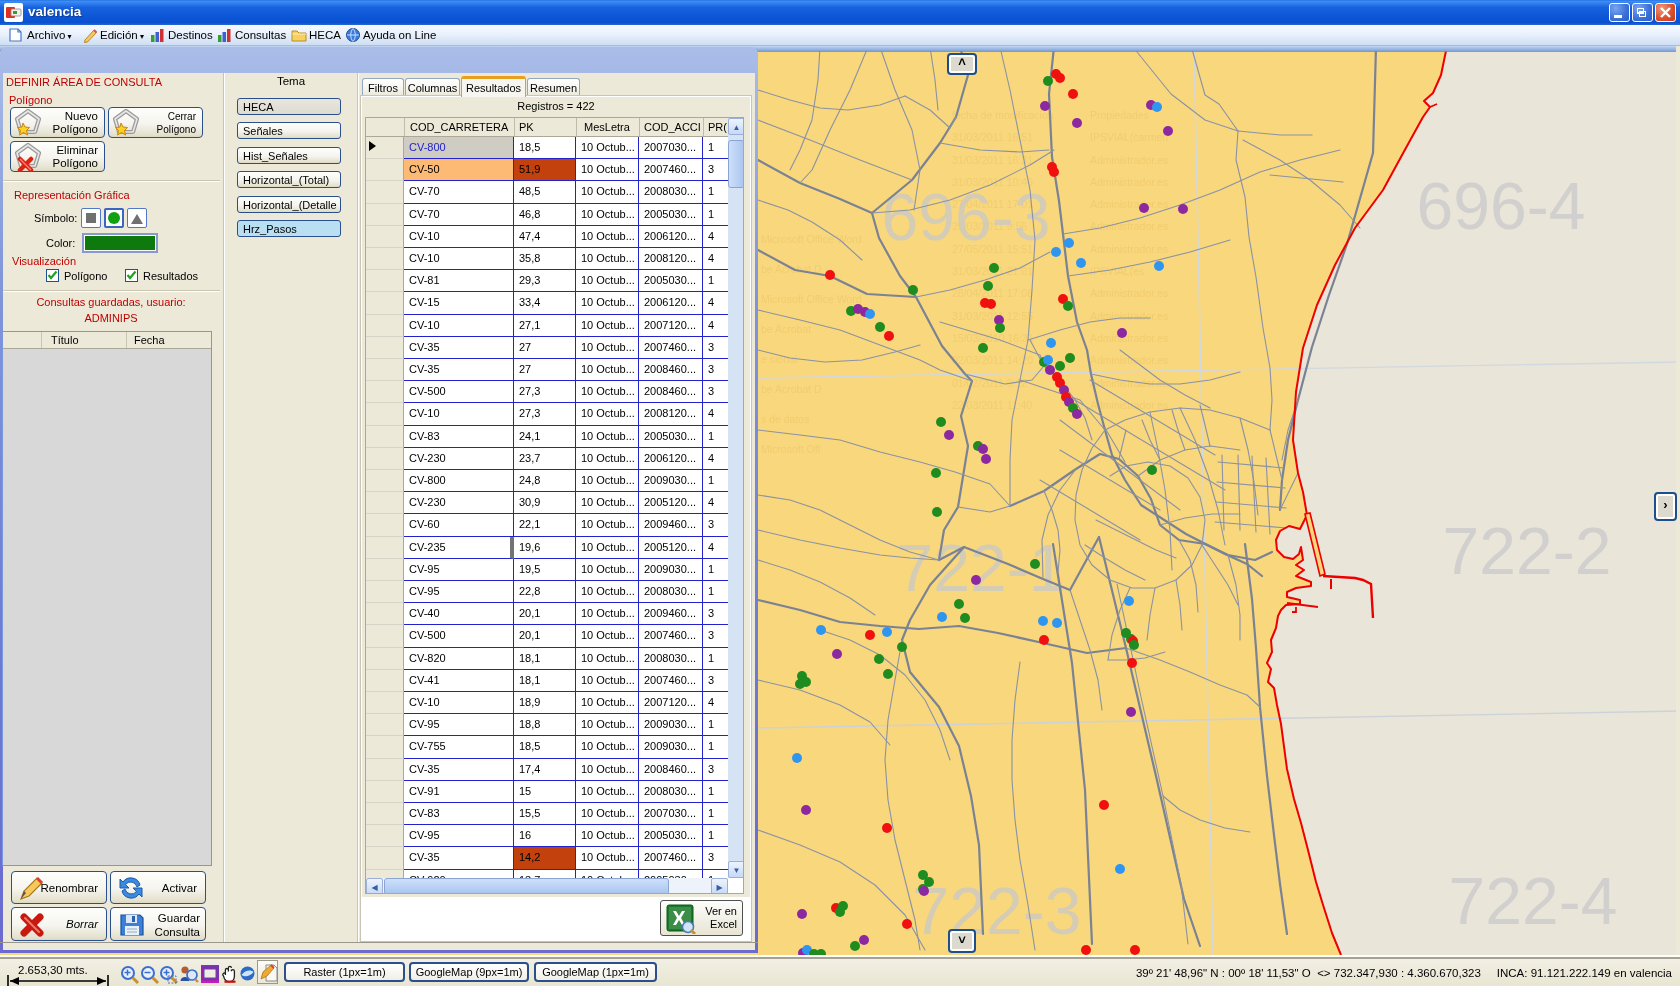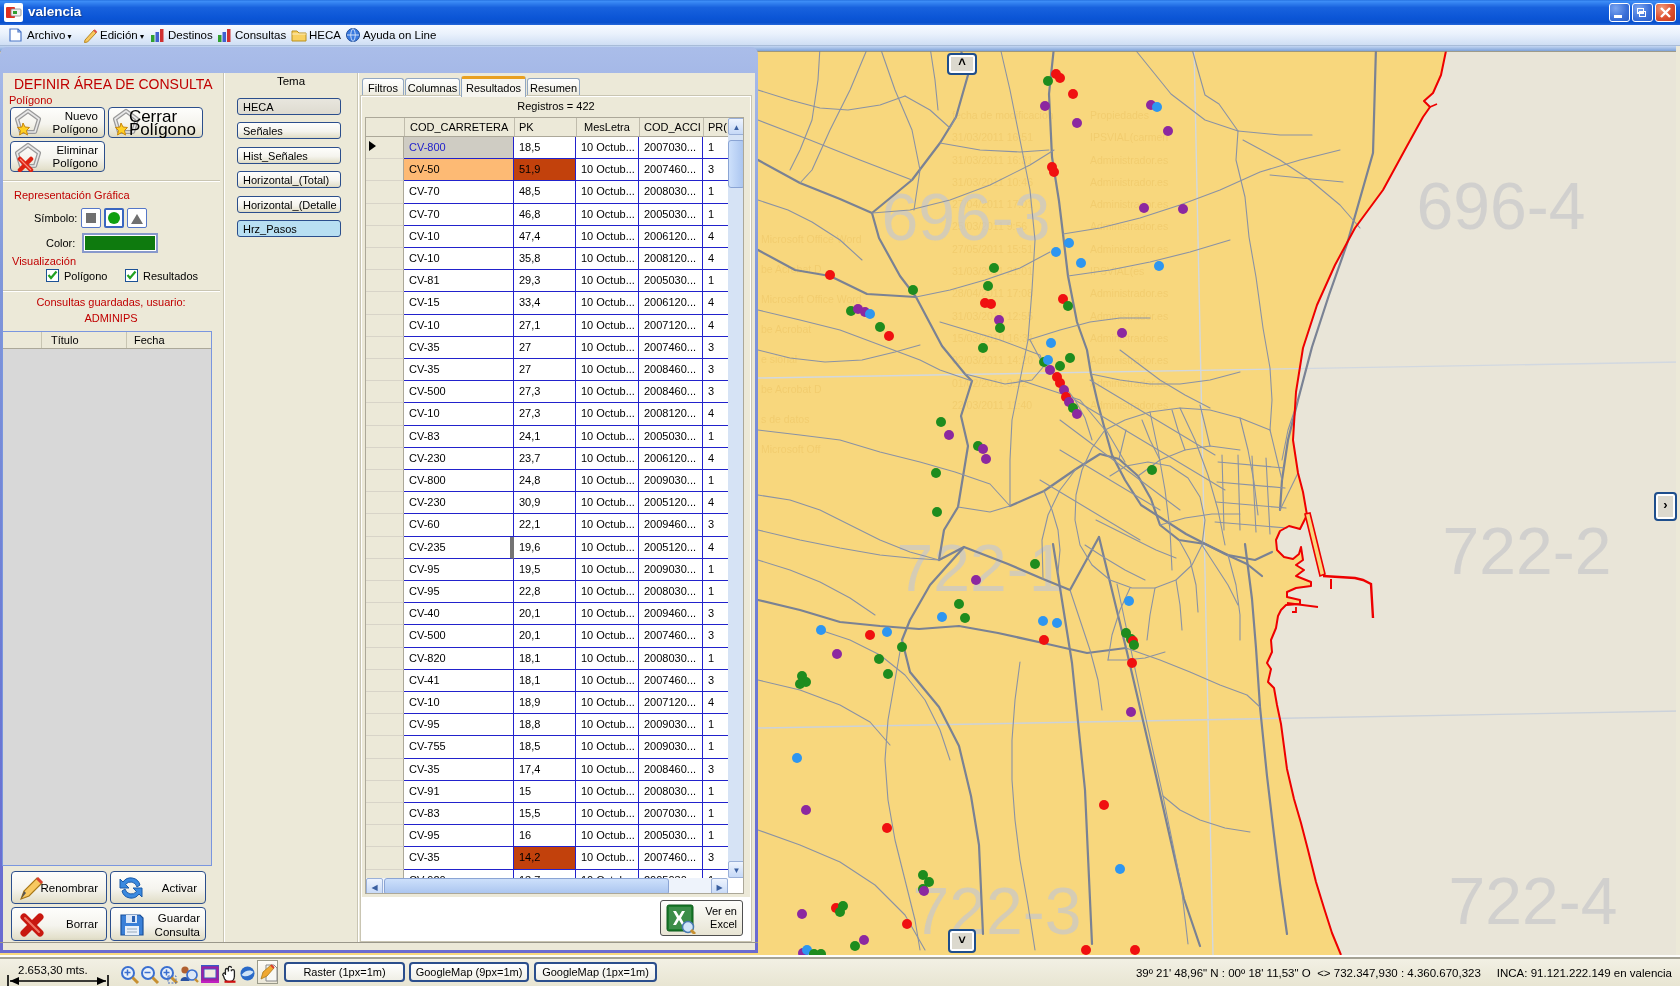--- a/index.html
+++ b/index.html
@@ -332,37 +332,37 @@
   </svg>
 <div class="abs" style="left:0;top:46px;width:1680px;height:5px;background:linear-gradient(180deg,#c3d6f2,#7fa2d8)"></div>
 <div class="abs" style="left:0;top:51px;width:1680px;height:1px;background:#8a8878;opacity:.8"></div>
 <div class="abs" style="left:1676px;top:46px;width:4px;height:909px;background:#ece9d8"></div>
 <div class="abs" style="left:947px;top:53px;width:30px;height:22px;background:#dcd9ce;border:2px solid #1e4e8c;border-radius:4px;box-shadow:inset 0 0 0 2px #fff;text-align:center;font-size:13px;font-weight:bold;color:#000;padding-top:2px;line-height:10px">˄</div>
 <div class="abs" style="left:948px;top:929px;width:28px;height:24px;background:#dcd9ce;border:2px solid #1e4e8c;border-radius:4px;box-shadow:inset 0 0 0 2px #fff;text-align:center;font-size:13px;font-weight:bold;color:#000;padding-top:4px;line-height:10px">˅</div>
 <div class="abs" style="left:1654px;top:492px;width:23px;height:29px;background:#dcd9ce;border:2px solid #1e4e8c;border-radius:4px;box-shadow:inset 0 0 0 2px #fff;text-align:center;font-size:13px;font-weight:bold;color:#000;padding-top:6px;line-height:10px">›</div>
 <div class="abs" style="left:0;top:47px;width:758px;height:906px;border-radius:7px 7px 0 0;background:linear-gradient(180deg,#aabde9,#8097da 25%,#6b79d4 70%,#6a6ad0)">
     <div class="abs" style="left:3px;top:26px;width:752px;height:877px;background:#ece9d8"></div>
     <div class="abs" style="left:0;top:0;width:758px;height:906px">
-      <div class="abs red" style="left:14px;top:29px;font-size:14px">DEFINIR ÁREA DE CONSULTA</div>
+      <div class="abs red" style="left:6px;top:29px;font-size:11px">DEFINIR ÁREA DE CONSULTA</div>
       <div class="abs red" style="left:9px;top:47px">Polígono</div>
       <div class="xpbtn" style="left:10px;top:60px;width:95px;height:31px;">
         <svg style="position:absolute;left:2px;top:0px" width="30" height="30" viewBox="0 0 30 30">
 <path d="M 15,3 L 26,11 L 22,24 L 8,24 L 4,11 Z" fill="none" stroke="#9a9a9a" stroke-width="4.2" stroke-linejoin="round"></path>
 <path d="M 15,3 L 26,11 L 22,24 L 8,24 L 4,11 Z" fill="none" stroke="#e8e8e8" stroke-width="1.6" stroke-linejoin="round"></path>
 <path d="M 10,15 L 12,19 L 16.5,19.5 L 13.5,22.5 L 14.5,27 L 10.5,24.5 L 6.5,27 L 7.5,22.5 L 4.5,19.5 L 9,19 Z" fill="#ffd024" stroke="#c8860a" stroke-width="1"></path>
         </svg>
         <div style="position:absolute;right:6px;top:2px;text-align:right;font-size:11.5px;line-height:13px">Nuevo<br>Polígono</div>
       </div>
       <div class="xpbtn" style="left:108px;top:60px;width:95px;height:31px;">
         <svg style="position:absolute;left:2px;top:0px" width="30" height="30" viewBox="0 0 30 30">
 <path d="M 15,3 L 26,11 L 22,24 L 8,24 L 4,11 Z" fill="none" stroke="#9a9a9a" stroke-width="4.2" stroke-linejoin="round"></path>
 <path d="M 15,3 L 26,11 L 22,24 L 8,24 L 4,11 Z" fill="none" stroke="#e8e8e8" stroke-width="1.6" stroke-linejoin="round"></path>
 <path d="M 10,15 L 12,19 L 16.5,19.5 L 13.5,22.5 L 14.5,27 L 10.5,24.5 L 6.5,27 L 7.5,22.5 L 4.5,19.5 L 9,19 Z" fill="#ffd024" stroke="#c8860a" stroke-width="1"></path>
         </svg>
-        <div style="position:absolute;right:6px;top:2px;font-size:17px;line-height:13px">Cerrar<br>Polígono</div>
+        <div style="position:absolute;right:6px;top:2px;text-align:right;font-size:10px;line-height:13px">Cerrar<br>Polígono</div>
       </div>
       <div class="xpbtn" style="left:10px;top:94px;width:95px;height:31px;">
         <svg style="position:absolute;left:2px;top:0px" width="30" height="30" viewBox="0 0 30 30">
 <path d="M 15,3 L 26,11 L 22,24 L 8,24 L 4,11 Z" fill="none" stroke="#9a9a9a" stroke-width="4.2" stroke-linejoin="round"></path>
 <path d="M 15,3 L 26,11 L 22,24 L 8,24 L 4,11 Z" fill="none" stroke="#e8e8e8" stroke-width="1.6" stroke-linejoin="round"></path>
 <g stroke="#dd2211" stroke-width="4.5" stroke-linecap="round">
             <line x1="7" y1="17" x2="18" y2="28"></line>
             <line x1="18" y1="17" x2="7" y2="28"></line>
           </g>
           <g stroke="#ff8877" stroke-width="1.2">
@@ -413,21 +413,21 @@
         </svg>
         <div style="position:absolute;right:8px;top:10px;font-size:11.5px">Renombrar</div>
       </div>
       <div class="xpbtn" style="left:110px;top:824px;width:96px;height:33px;">
         <svg style="position:absolute;left:6px;top:2px" width="28" height="28" viewBox="0 0 28 28">
           <path d="M23,11 A9.5,9.5 0 0 0 6,8 L3,5 L3,14 L12,14 L8.5,10.5 A6.5,6.5 0 0 1 20,13 Z" fill="#3a8ae0" stroke="#1a5aa8" stroke-width="1"></path>
           <path d="M5,17 A9.5,9.5 0 0 0 22,20 L25,23 L25,14 L16,14 L19.5,17.5 A6.5,6.5 0 0 1 8,15 Z" fill="#3a8ae0" stroke="#1a5aa8" stroke-width="1"></path>
         </svg>
         <div style="position:absolute;right:8px;top:10px;font-size:11.5px">Activar</div>
       </div>
-      <div class="xpbtn" style="left:11px;top:860px;width:96px;height:34px;">
+      <div class="xpbtn" style="left:11px;top:860px;width:96px;height:34px;font-style:italic;">
         <svg style="position:absolute;left:6px;top:3px" width="28" height="28" viewBox="0 0 28 28">
           <g stroke="#c81810" stroke-width="7" stroke-linecap="round">
             <line x1="6" y1="6" x2="22" y2="22"></line>
             <line x1="22" y1="6" x2="6" y2="22"></line>
           </g>
           <g stroke="#f07868" stroke-width="2" stroke-linecap="round">
             <line x1="7" y1="7" x2="21" y2="21"></line>
           </g>
         </svg>
         <div style="position:absolute;right:8px;top:10px;font-size:11.5px">Borrar</div>

